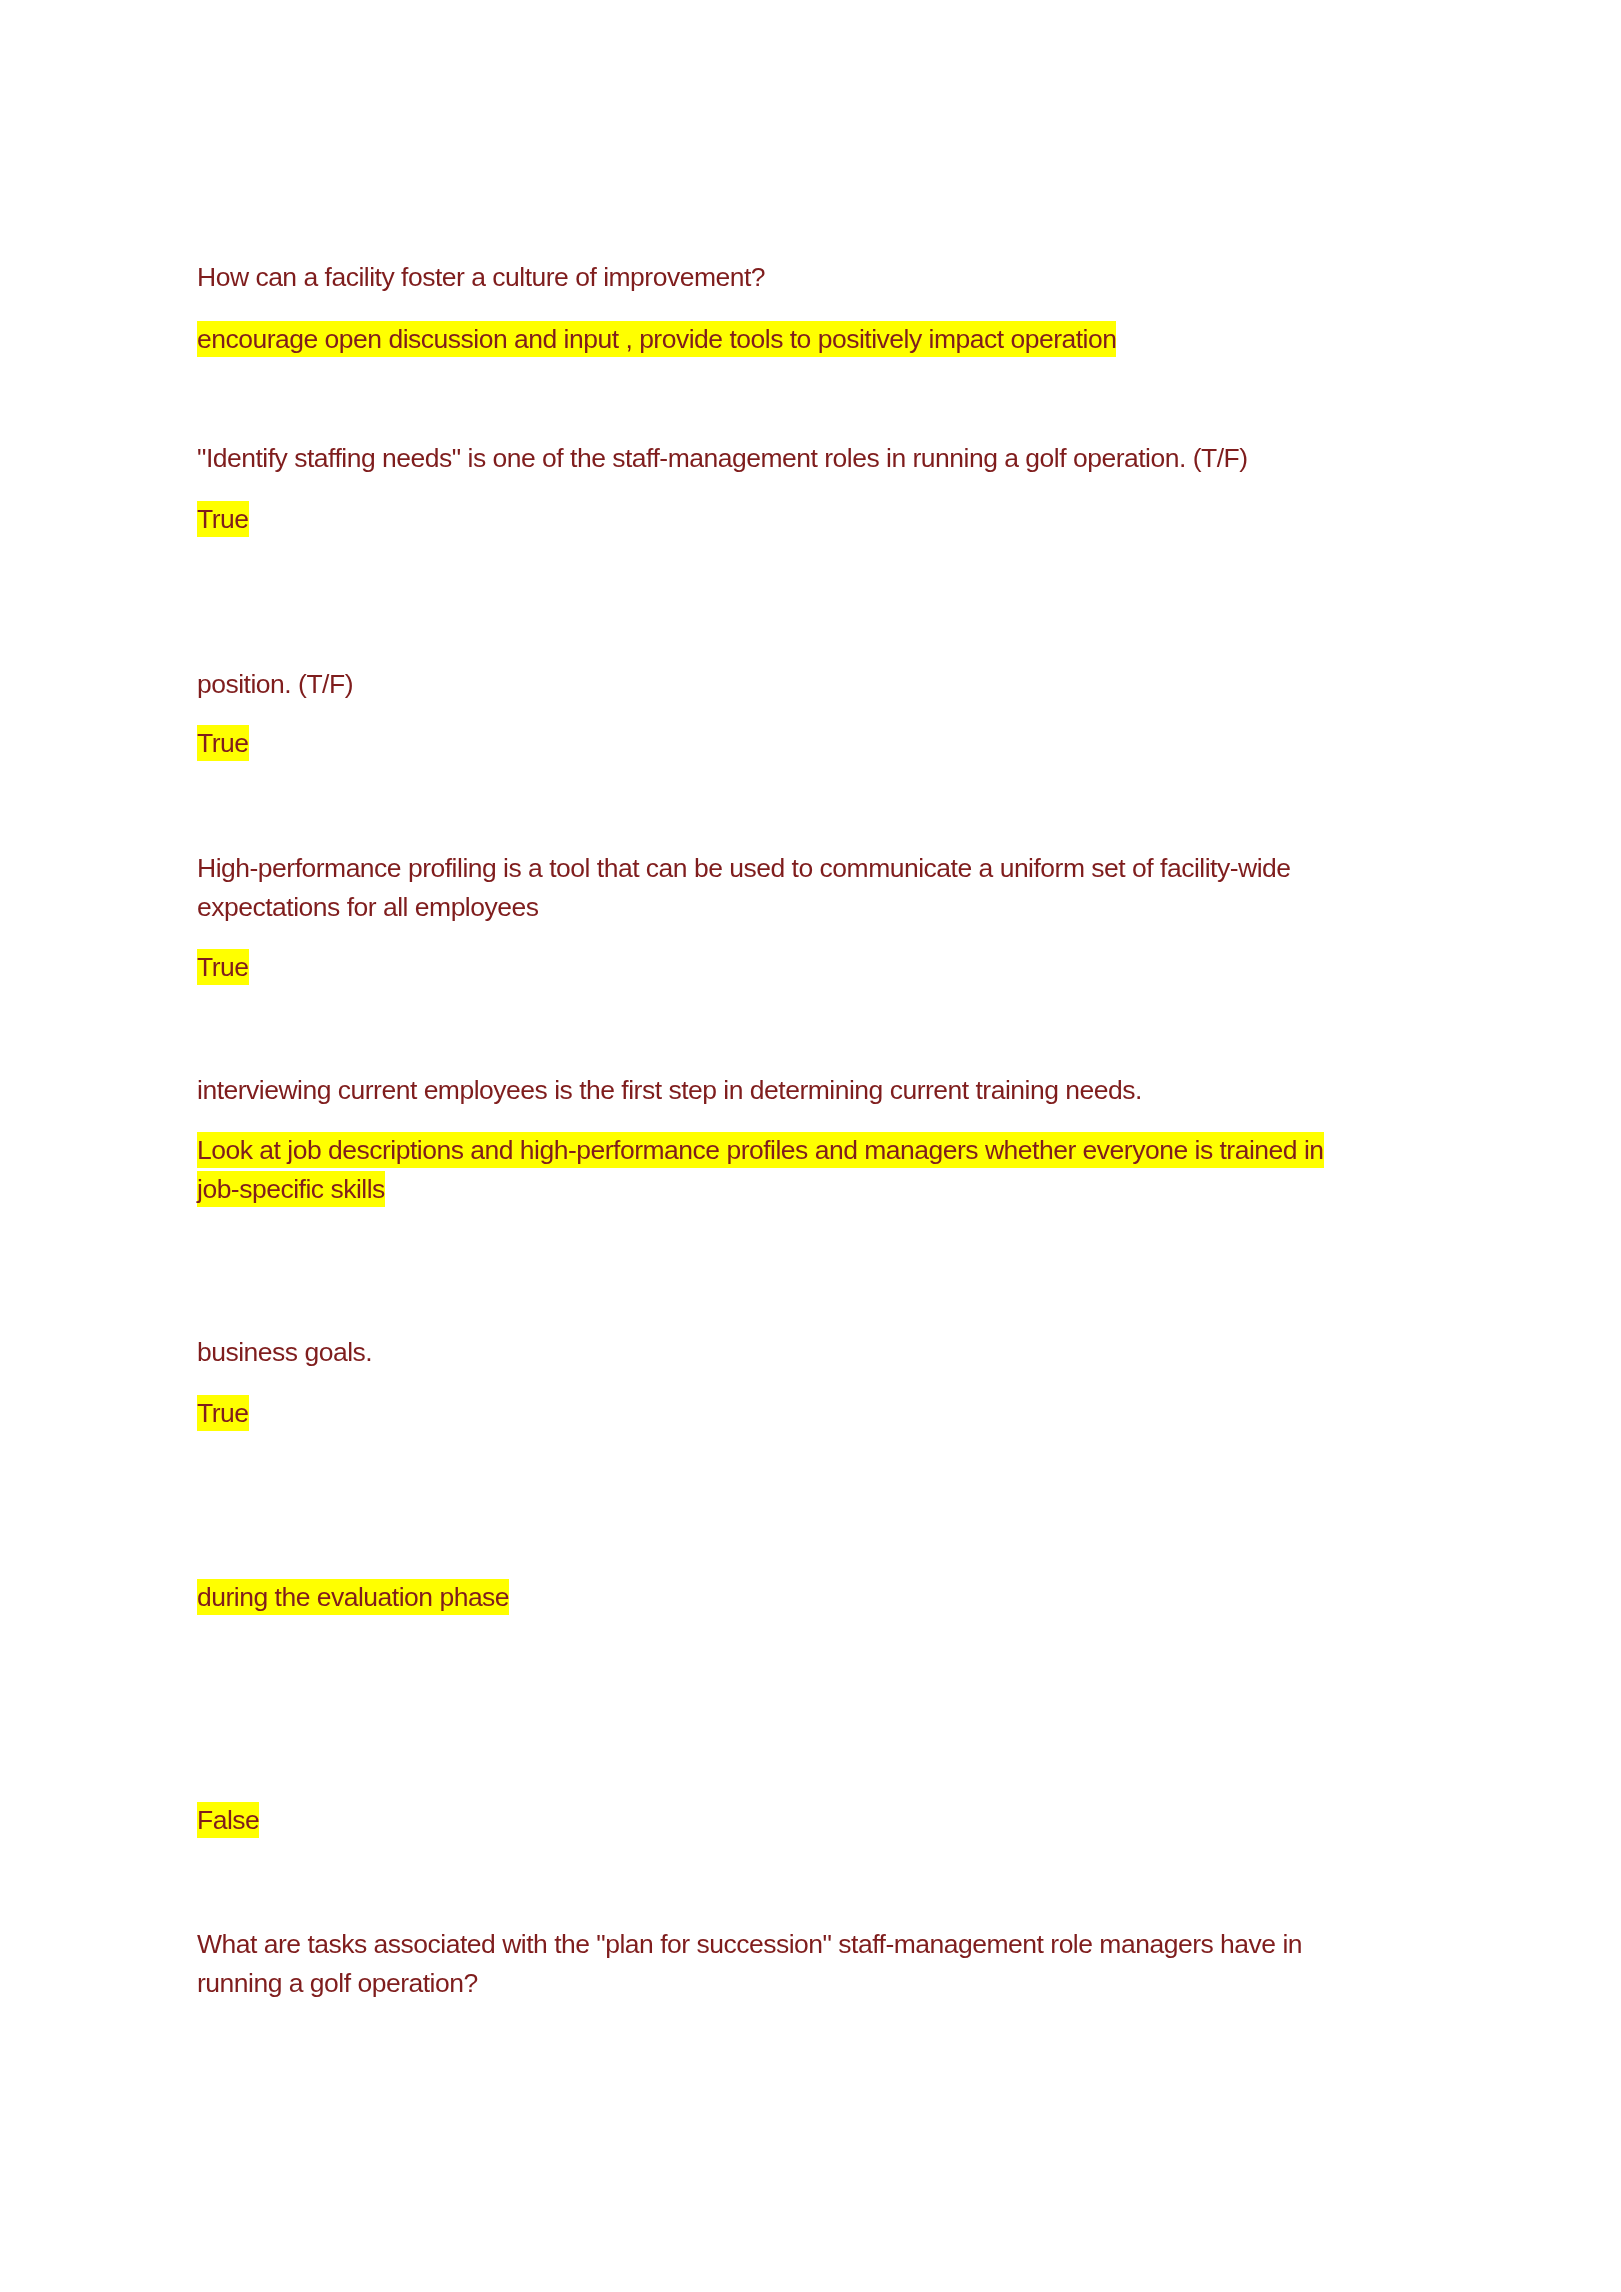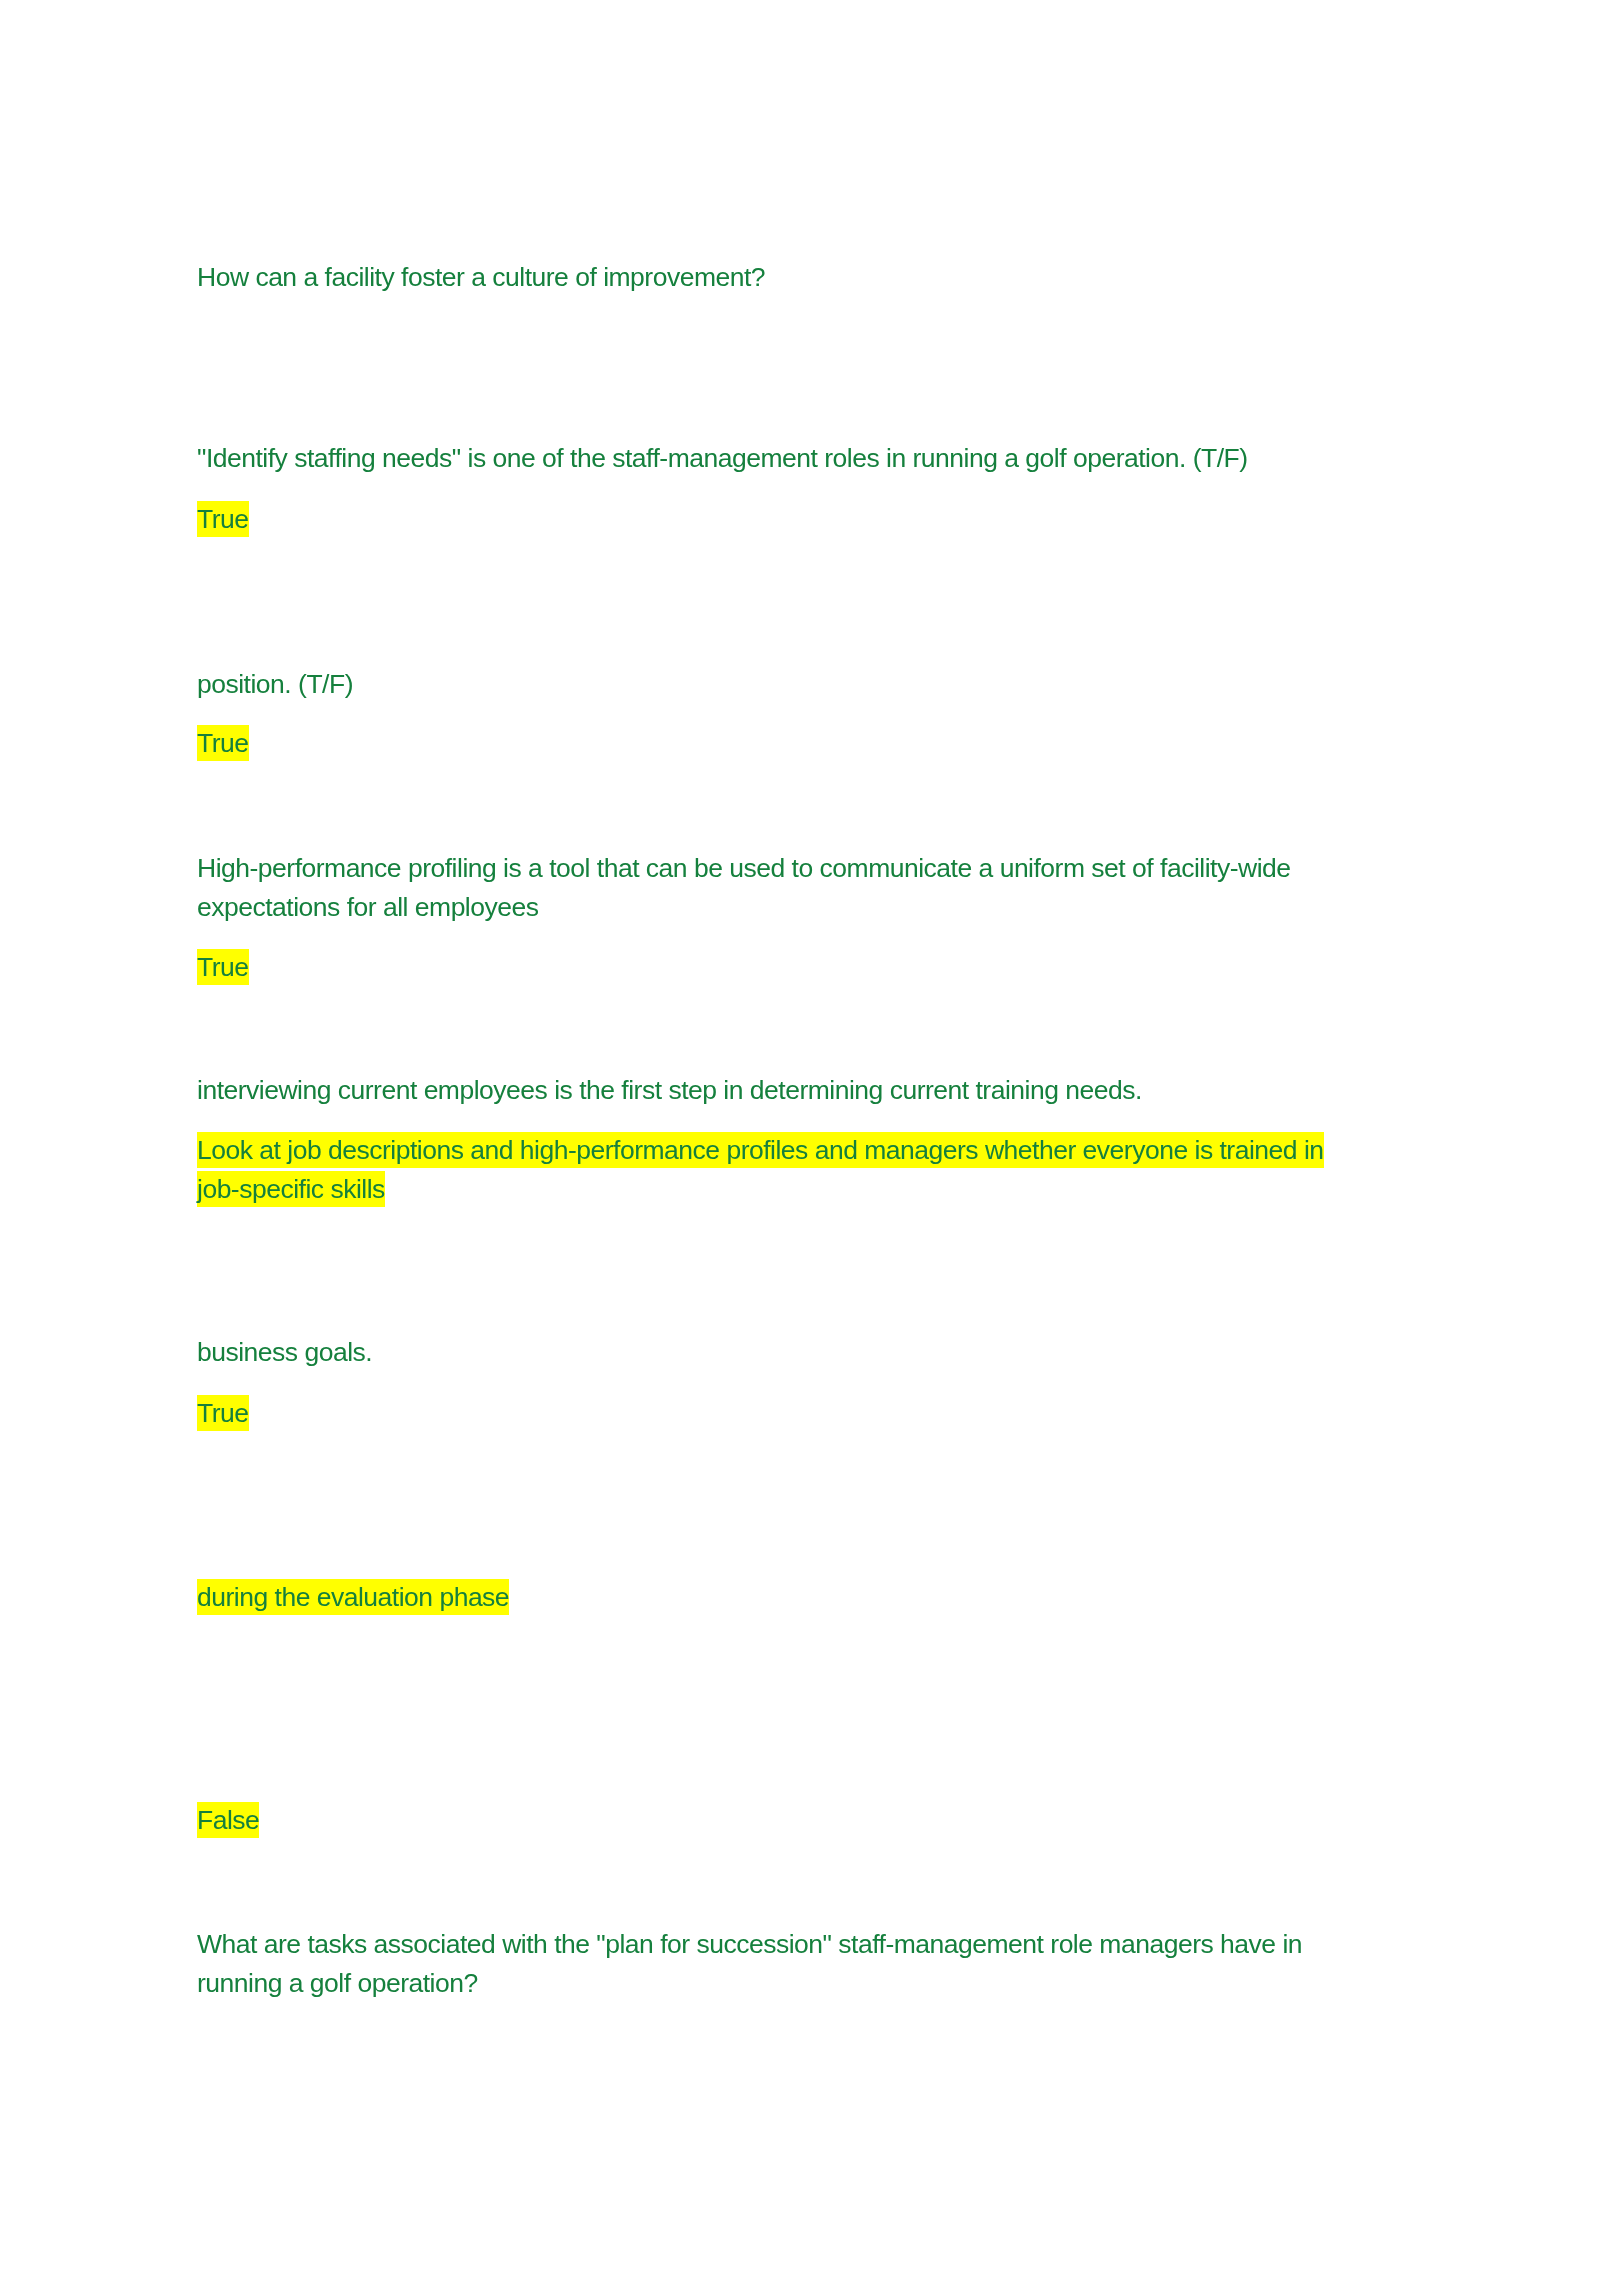--- a/index.html
+++ b/index.html
@@ -1,41 +1,42 @@
 <!DOCTYPE html>
 <html><head>
 <meta charset="utf-8">
 <style>
   html, body { margin: 0; padding: 0; background: #ffffff; }
   body { width: 1621px; height: 2293px; position: relative; overflow: hidden; }
   .page {
     position: absolute; left: 0; top: 0; width: 1352px; height: 2293px;
     background: #ffffff;
     font-family: "Liberation Sans", "DejaVu Sans", sans-serif;
-    color: #15803d;
+    color: #7f1d1d;
   }
   .line {
     position: absolute; left: 197px;
     height: 39px; line-height: 39px;
     font-size: 26.5px; letter-spacing: -0.5px;
     white-space: nowrap;
   }
   .hl {
     background: #ffff00;
     padding: 2.9px 0 2.9px 0;
     -webkit-box-decoration-break: clone;
     box-decoration-break: clone;
   }
 </style>
 </head>
 <body>
 
 <div class="page">
 
   <div class="line" style="top:258px"><span>How can a facility foster a culture of improvement?</span></div>
+  <div class="line" style="top:320px"><span class="hl">encourage open discussion and input , provide tools to positively impact operation</span></div>
 
   <div class="line" style="top:439px"><span>"Identify staffing needs" is one of the staff-management roles in running a golf operation. (T/F)</span></div>
   <div class="line" style="top:500px"><span class="hl">True</span></div>
 
   <div class="line" style="top:665px"><span>position. (T/F)</span></div>
   <div class="line" style="top:724px"><span class="hl">True</span></div>
 
   <div class="line" style="top:849px"><span>High-performance profiling is a tool that can be used to communicate a uniform set of facility-wide</span></div>
   <div class="line" style="top:888px"><span>expectations for all employees</span></div>
   <div class="line" style="top:948px"><span class="hl">True</span></div>

